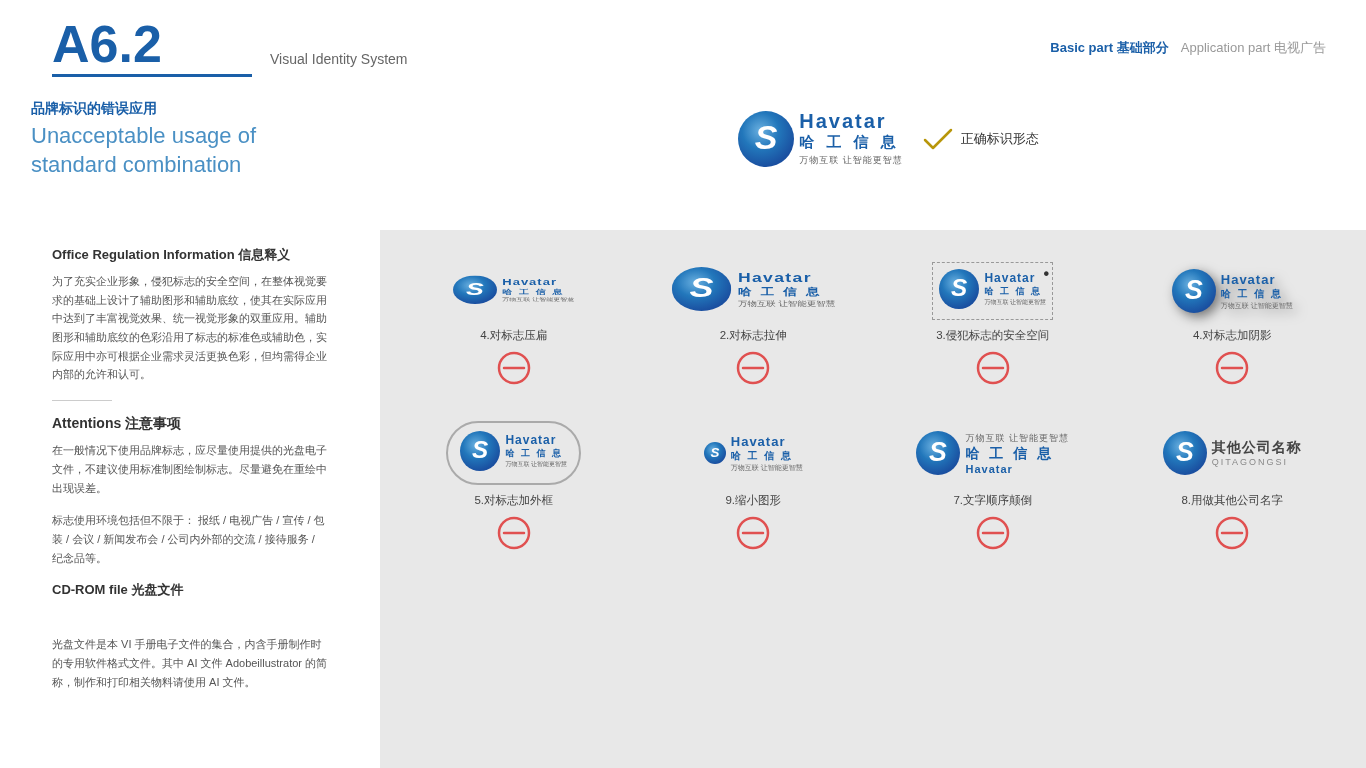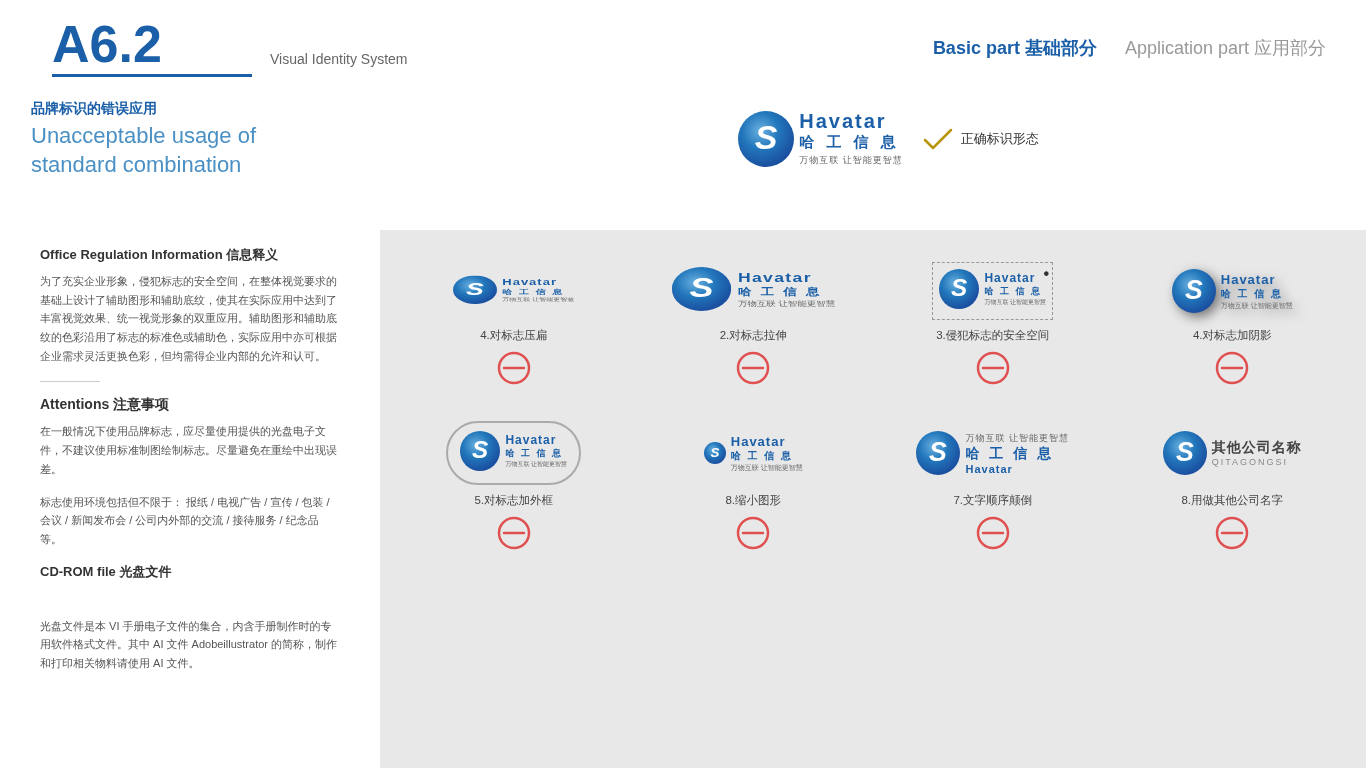--- a/index.html
+++ b/index.html
@@ -32,22 +32,22 @@
       color: #1a5fa8;
       line-height: 1;
     }
     .page-subtitle {
       font-size: 14px;
       color: #666;
       padding-bottom: 10px;
     }
     .header-right {
       display: flex;
-      gap: 28px;
-      font-size: 18px;
+      gap: 12px;
+      font-size: 13px;
     }
     .nav-active {
       color: #1a5fa8;
       font-weight: bold;
     }
     .nav-inactive {
       color: #999;
     }
     .blue-underline {
       display: block;
@@ -191,42 +191,42 @@
       top: 230px;
       left: 0;
       right: 0;
       bottom: 0;
       display: flex;
     }
     .bottom-left {
       width: 380px;
       flex-shrink: 0;
       background: #fff;
-      padding: 16px 40px;
+      padding: 16px 52px;
     }
     .bottom-right {
       flex: 1;
       background: #e8e8e8;
       padding: 18px 20px;
     }
   </style>
 </head>
 <body>
 
 <div class="header">
   <div class="header-left">
     <div>
       <span class="page-num">A6.2</span>
       <span class="blue-underline"></span>
     </div>
     <span class="page-subtitle">Visual Identity System</span>
   </div>
   <div class="header-right">
     <span class="nav-active">Basic part  基础部分</span>
-    <span class="nav-inactive">Application part  应用部分</span>
+    <span class="nav-inactive">Application part  电视广告</span>
   </div>
 </div>
 
 <div class="page-top">
   <div class="intro-text-area">
     <div class="section-title-zh">品牌标识的错误应用</div>
     <div class="section-title-en">
       <span>Unacceptable usage of</span><br>
       <span>standard combination</span>
     </div>
@@ -415,21 +415,21 @@
               <circle cx="28" cy="28" r="28" fill="url(#logoGrad)"></circle>
               <text x="28" y="38" text-anchor="middle" fill="white" font-size="34" font-style="italic" font-family="Arial" font-weight="bold">S</text>
             </svg>
             <div class="logo-text-block">
               <div style="font-size:13px;font-weight:bold;color:#1a5fa8;letter-spacing:1px;">Havatar</div>
               <div style="font-size:10px;color:#1a5fa8;letter-spacing:2px;font-weight:600;">哈 工 信 息</div>
               <div style="font-size:7px;color:#666;">万物互联 让智能更智慧</div>
             </div>
           </div>
         </div>
-        <div class="cell-label">8.缩小图形</div>
+        <div class="cell-label">9.缩小图形</div>
         <div class="cell-wrong">
           <svg width="34" height="34" viewBox="0 0 34 34">
             <circle cx="17" cy="17" r="15" fill="none" stroke="#e05050" stroke-width="2.5"></circle>
             <line x1="7" y1="17" x2="27" y2="17" stroke="#e05050" stroke-width="2.5" stroke-linecap="round"></line>
           </svg>
         </div>
       </div>
 
       <div class="cell-wrapper">
         <div class="cell-logo-area">

